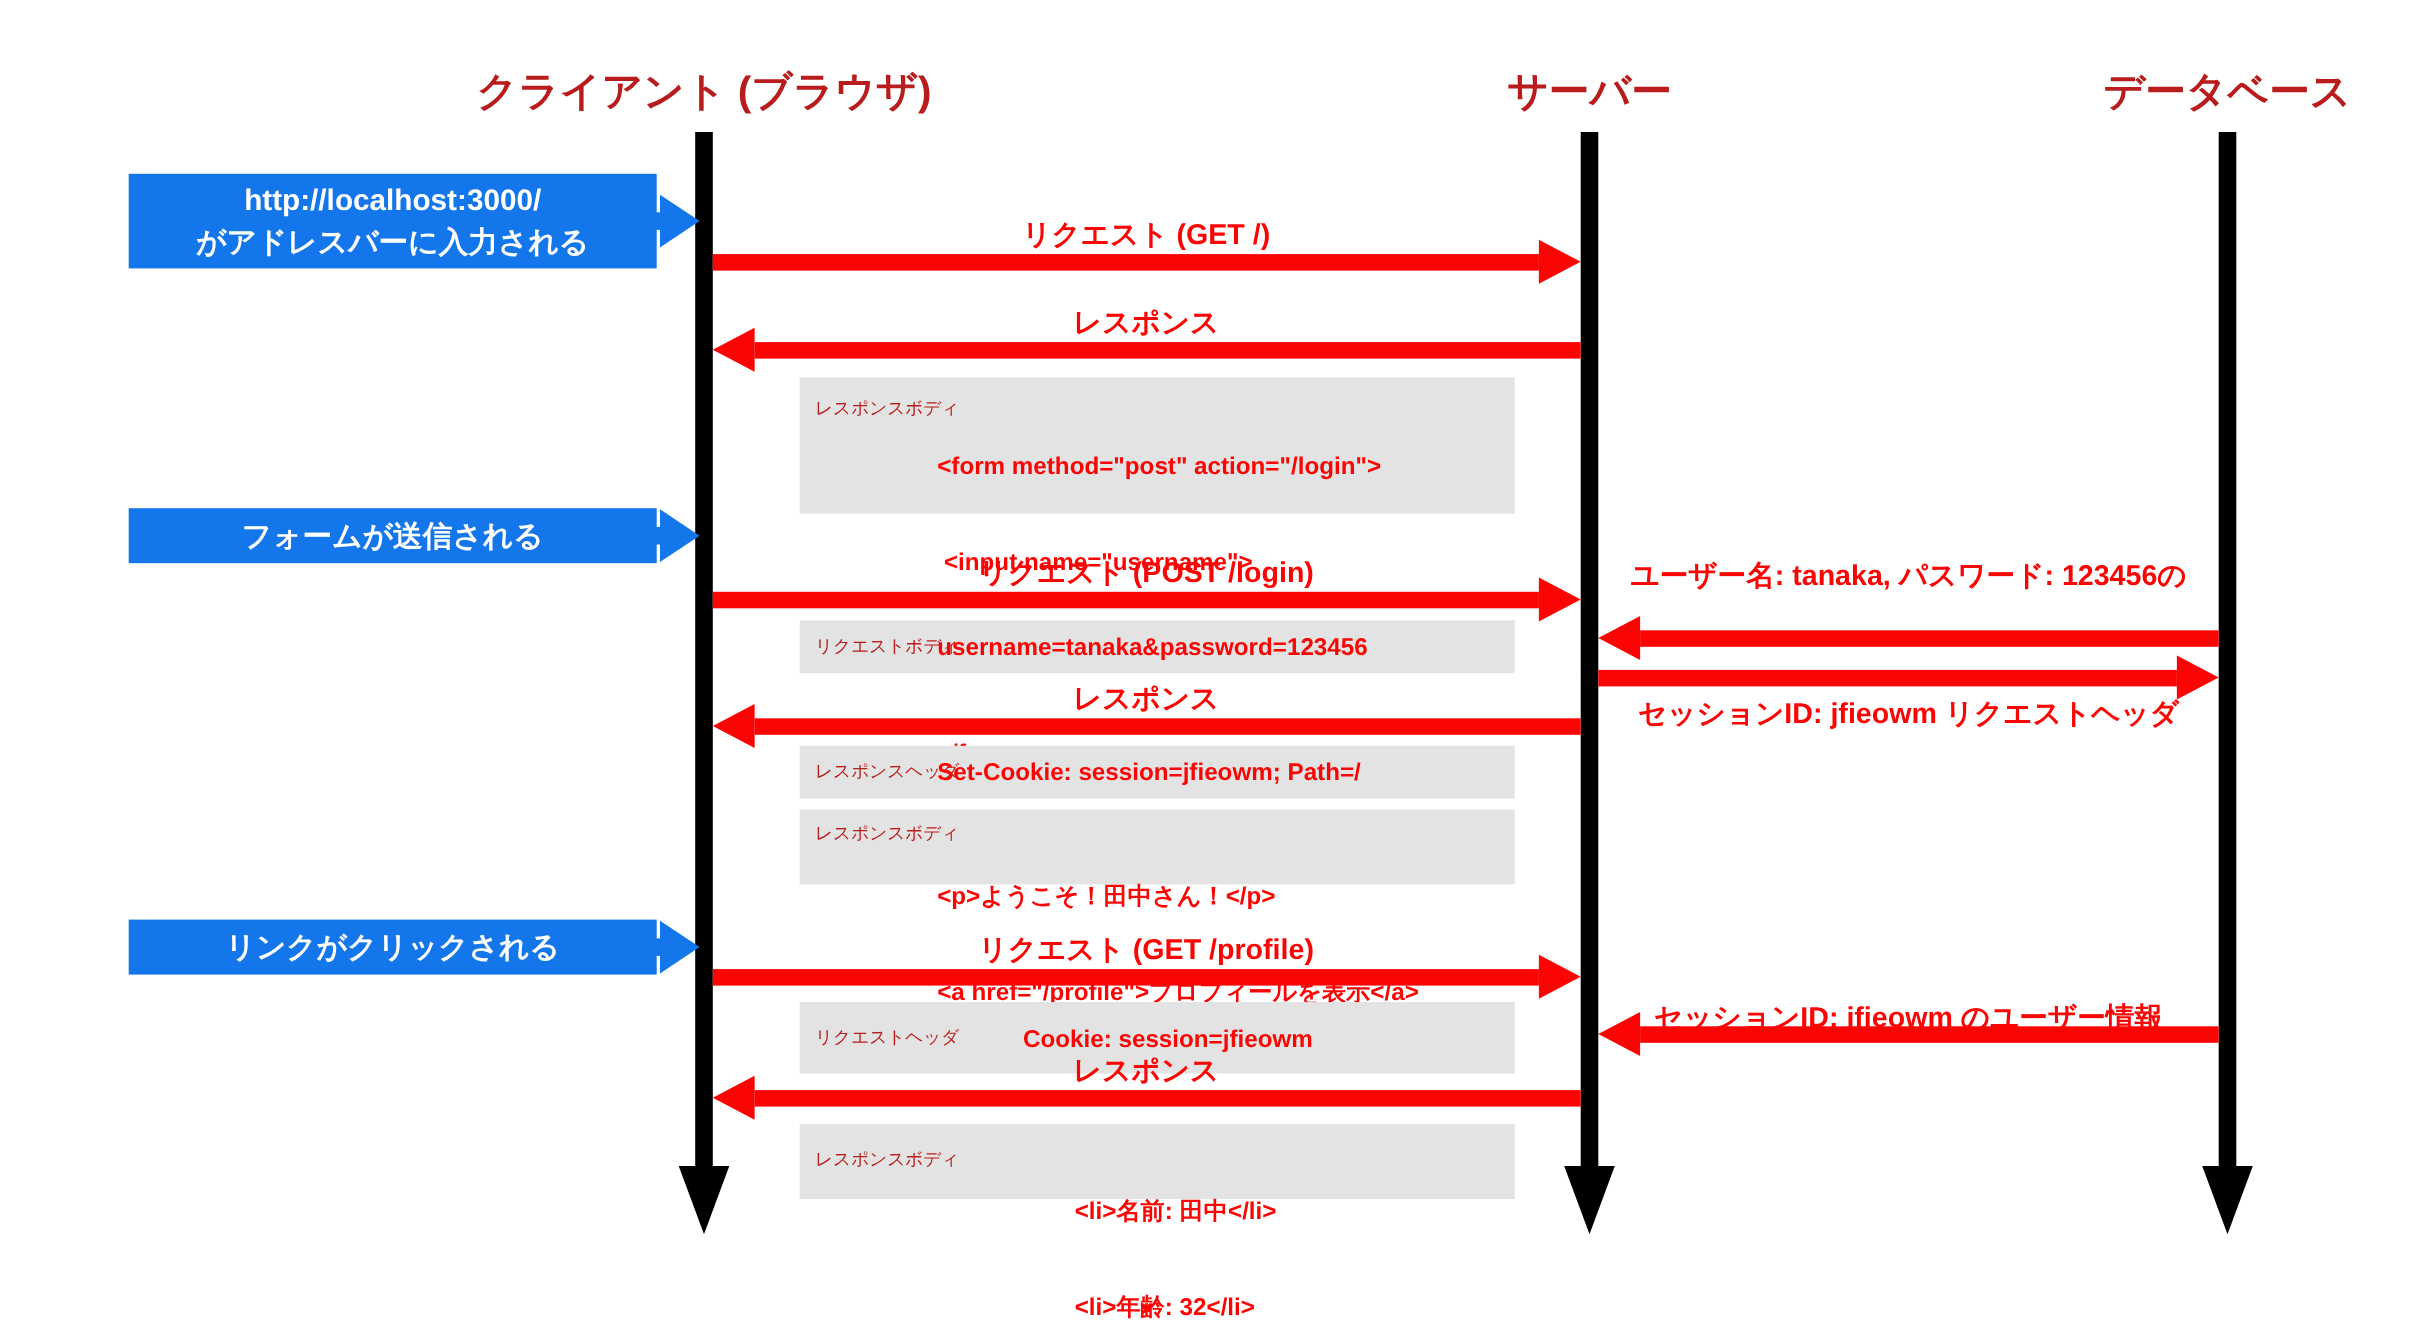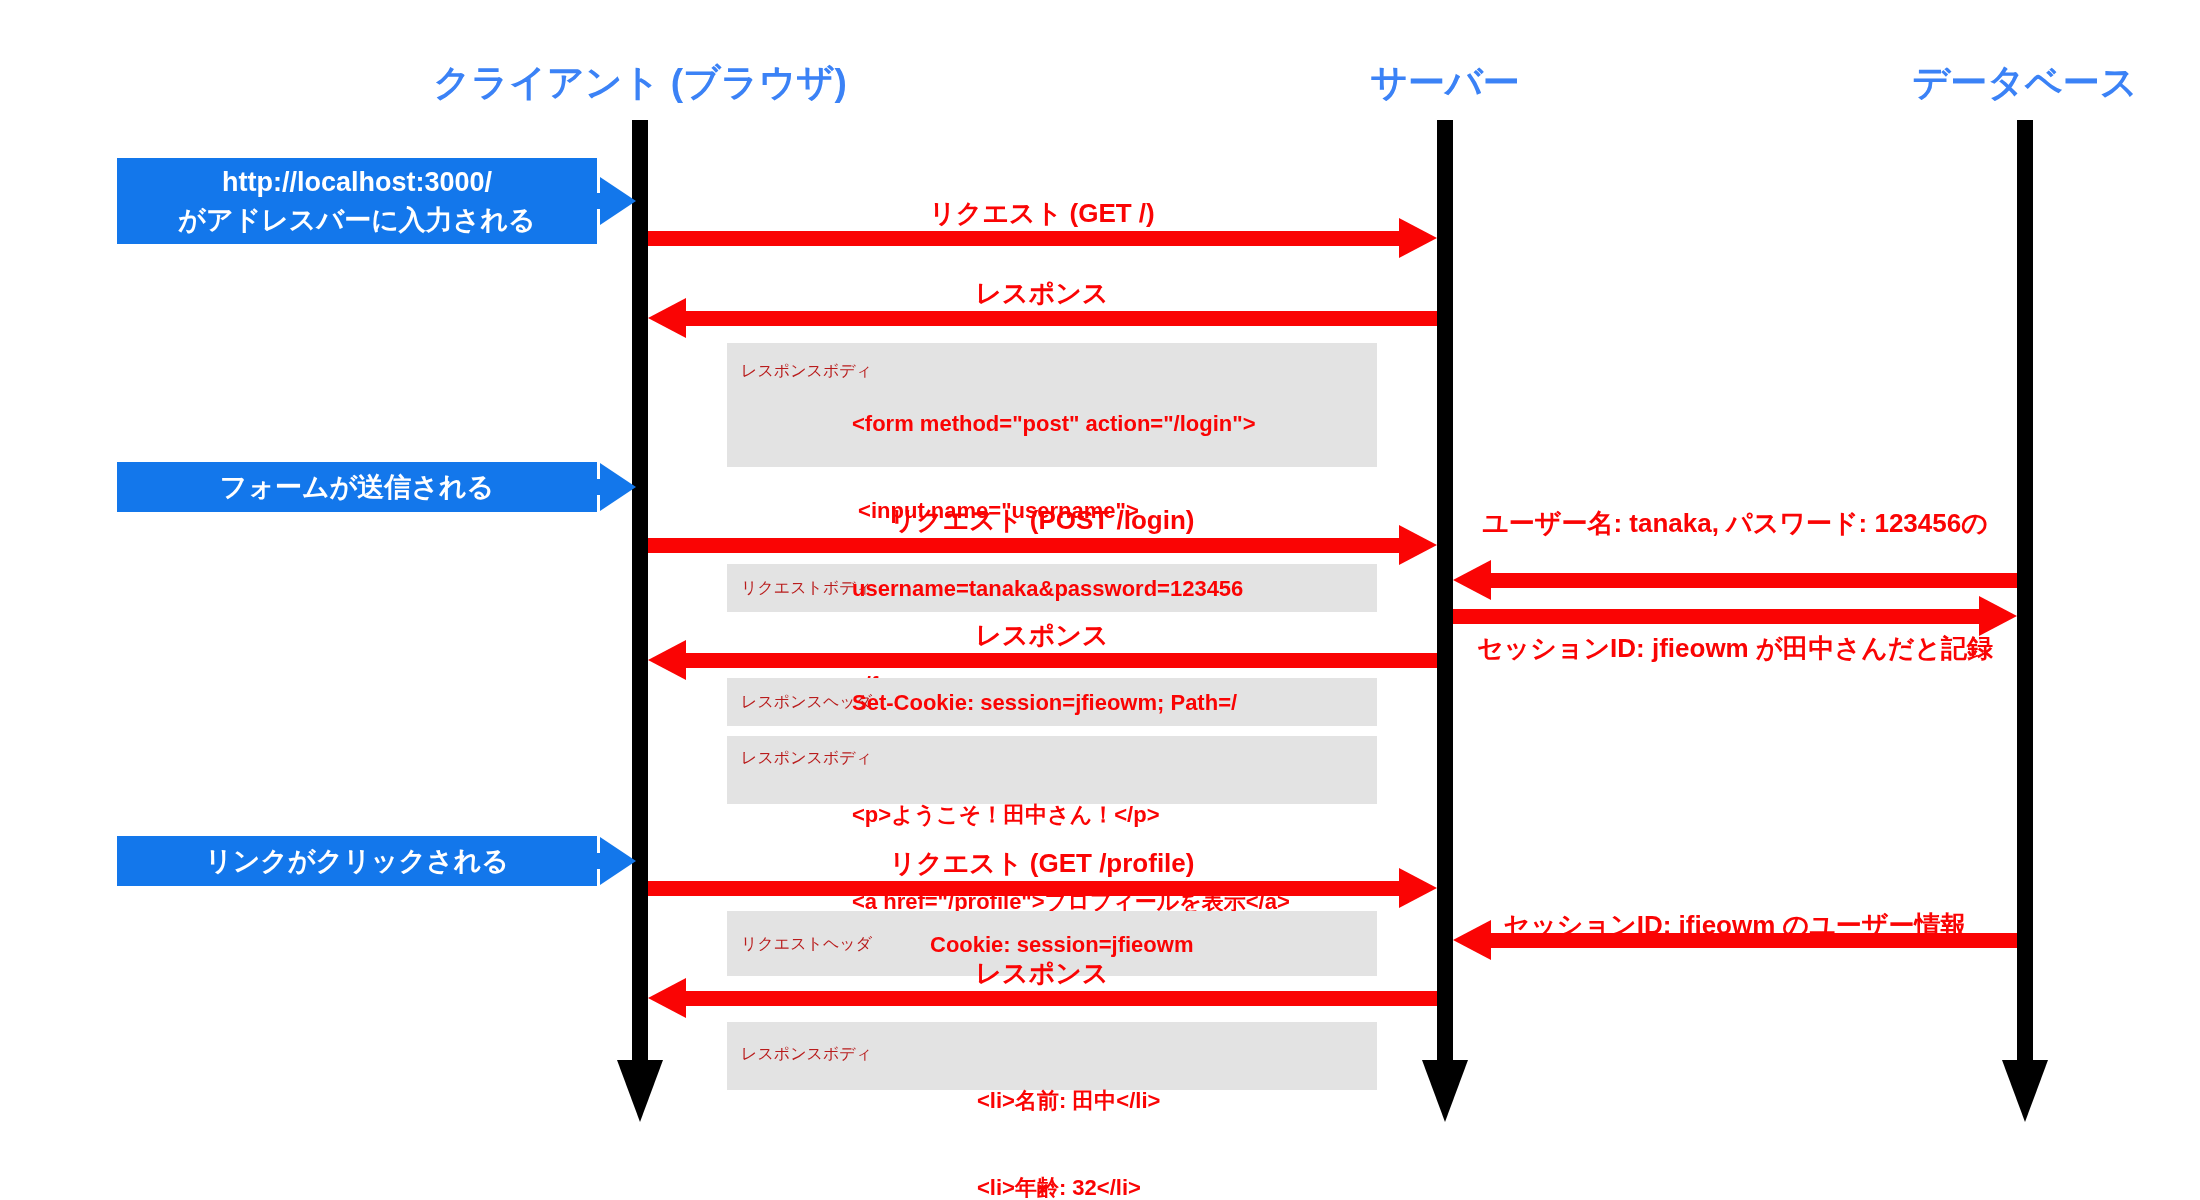--- a/index.html
+++ b/index.html
@@ -5,21 +5,21 @@
   :root{
     --blue:#1377EB;
     --red:#FA0404;
     --gray:#E3E3E3;
     --black:#000000;
   }
   html,body{margin:0;padding:0;background:#ffffff;}
   body{font-family:"Liberation Sans","DejaVu Sans",sans-serif;}
   #canvas{position:relative;width:2200px;height:1200px;background:#ffffff;overflow:hidden;}
 
-  .actor-label{position:absolute;text-align:center;font-size:37px;font-weight:bold;color:#3b82f6;}
+  .actor-label{position:absolute;text-align:center;font-size:37px;font-weight:bold;color:#b91c1c;}
 
   .lifeline{position:absolute;width:16px;background:var(--black);}
   .lifeline-head{position:absolute;width:0;height:0;
     border-left:23px solid transparent;border-right:23px solid transparent;
     border-top:62px solid var(--black);}
 
   
   .note{position:absolute;left:85px;width:480px;background:var(--blue);color:#fff;
     font-weight:bold;font-size:27px;text-align:center;display:flex;flex-direction:column;
     justify-content:center;line-height:38px;margin-left:32px;}
@@ -106,21 +106,21 @@
   <div class="payload" style="top:564px;height:48px;">
     <div class="tag center">リクエストボディ</div>
     <div class="code center" style="left:125px;">
       <div>username=tanaka&amp;password=123456</div>
     </div>
   </div>
 
   <div class="rshaft" style="left:1453px;top:609px;width:526px;"></div>
   <div class="rhead-r" style="left:1979px;top:596px;"></div>
   <div class="msg-label" style="left:1455px;top:632px;width:560px;">
-    <div>セッションID: jfieowm が田中さんだと記録</div>
+    <div>セッションID: jfieowm リクエストヘッダ</div>
   </div>
 
   <div class="msg-label" style="left:742px;top:619px;width:600px;">レスポンス</div>
   <div class="rhead-l" style="left:648px;top:640px;"></div>
   <div class="rshaft" style="left:686px;top:653px;width:751px;"></div>
 
   <div class="payload" style="top:678px;height:48px;">
     <div class="tag center">レスポンスヘッダ</div>
     <div class="code center" style="left:125px;">
       <div>Set-Cookie: session=jfieowm; Path=/</div>

